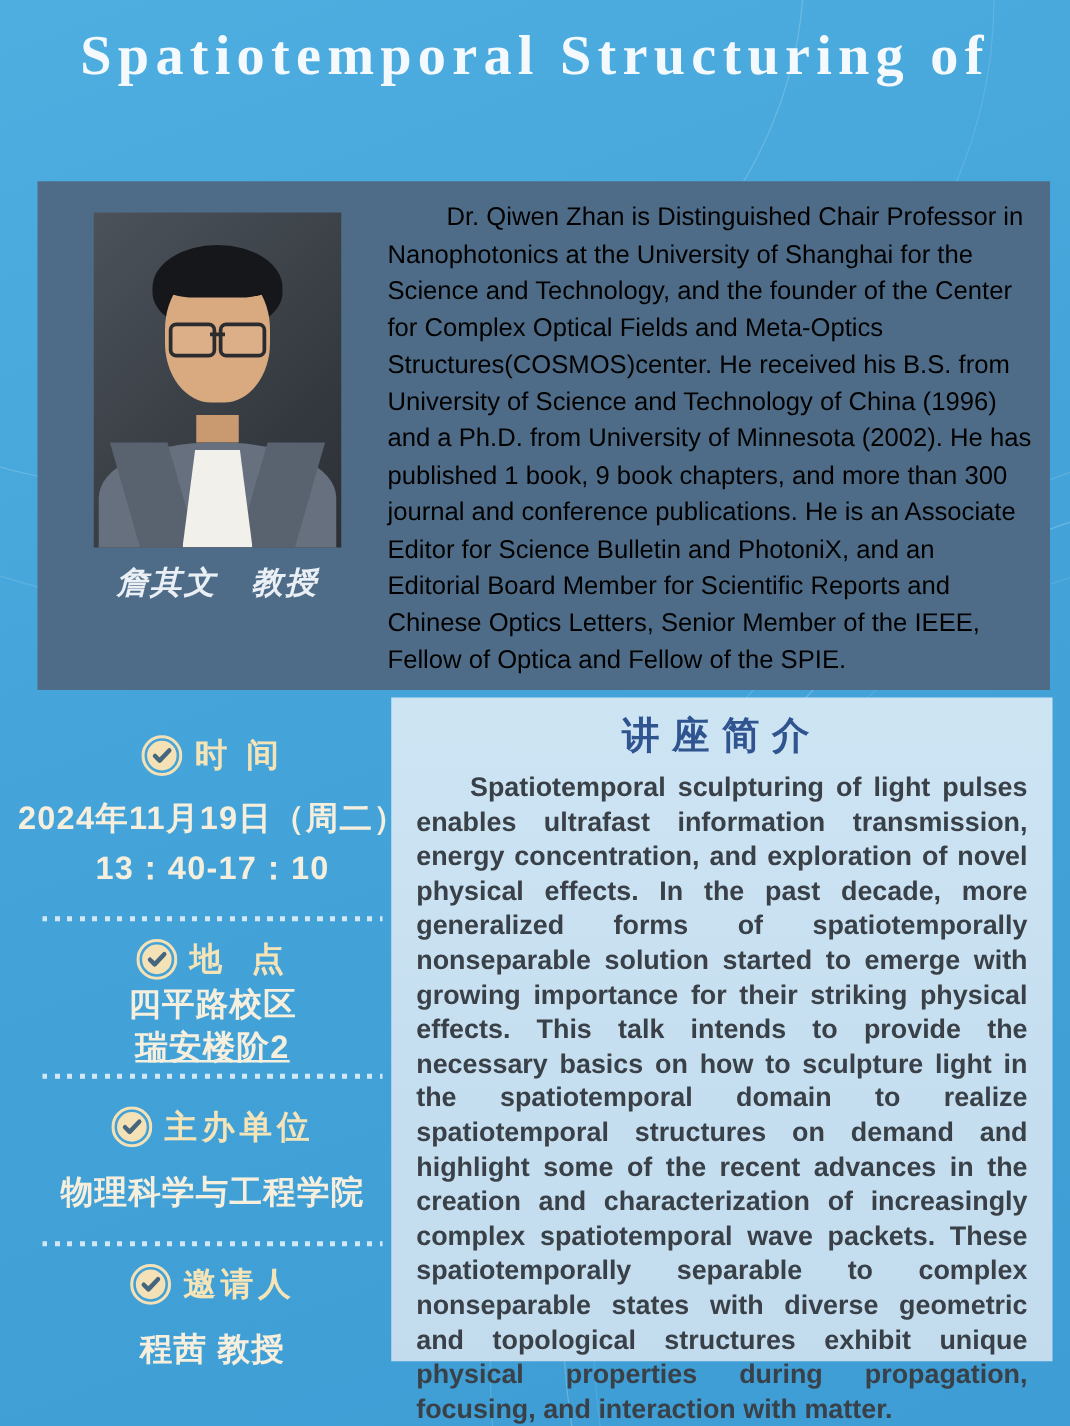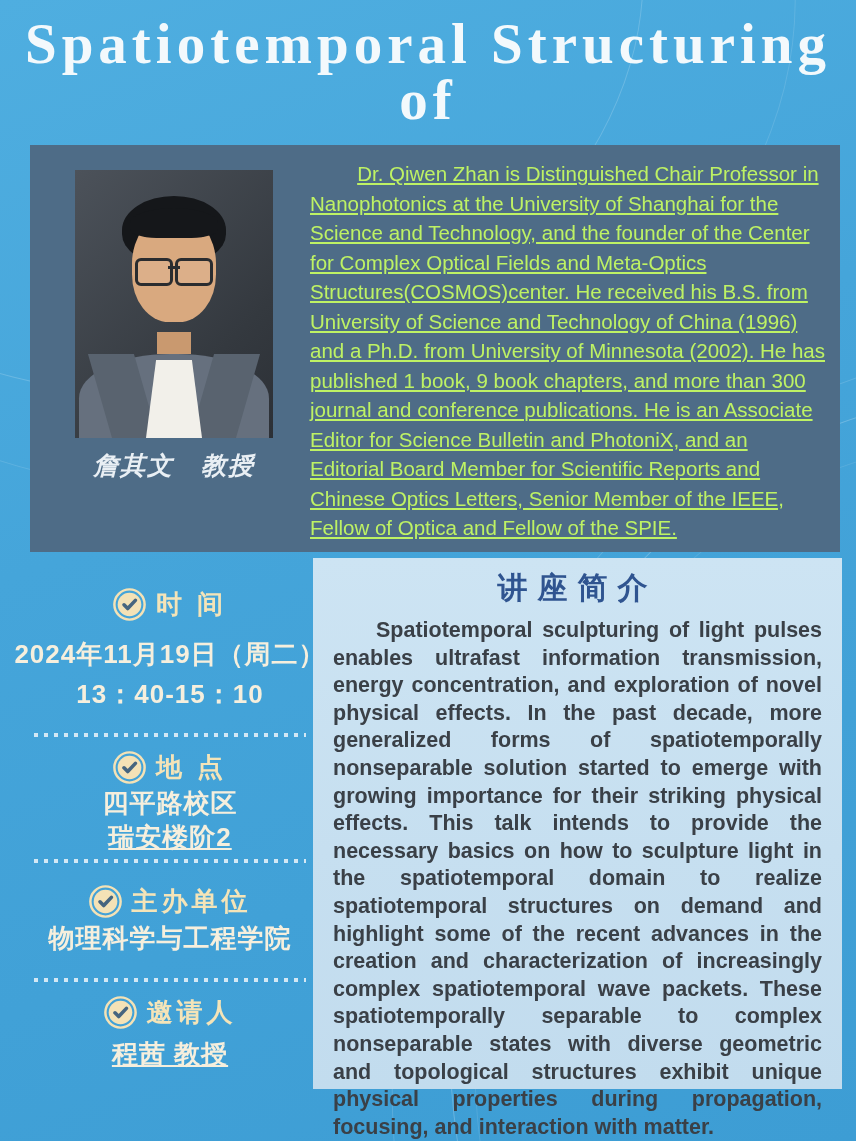--- a/index.html
+++ b/index.html
@@ -13,21 +13,21 @@
   .deco.d1{width:900px;height:700px;left:-250px;top:-320px;transform:rotate(-18deg);}
   .deco.d2{width:1100px;height:860px;left:-300px;top:-380px;transform:rotate(-14deg);border-color:rgba(255,255,255,.12);}
   .deco.d3{width:800px;height:1100px;right:-420px;top:380px;transform:rotate(22deg);border-color:rgba(255,255,255,.22);}
   .deco.d4{width:900px;height:1240px;right:-470px;top:330px;transform:rotate(24deg);border-color:rgba(255,255,255,.14);}
   .deco.d5{width:760px;height:1050px;right:-400px;top:430px;transform:rotate(20deg);border-color:rgba(255,255,255,.10);}
 
   .title{
     position:absolute;left:0;top:16px;width:100%;
     text-align:center;color:#f3f9fc;
     font-family:"Liberation Serif","DejaVu Serif",serif;
-    font-weight:bold;font-size:57px;line-height:56px;letter-spacing:5px;
+    font-weight:bold;font-size:45px;line-height:56px;letter-spacing:5px;
   }
   
   .bio-card{
     position:absolute;left:30px;top:145px;width:810px;height:407px;
     background:#4e6c87;
   }
   .photo{
     position:absolute;left:45px;top:25px;width:198px;height:268px;
     background:linear-gradient(135deg,#4c525a 0%,#34393f 70%,#2c3036 100%);
     overflow:hidden;
@@ -48,35 +48,34 @@
   .speaker-name{
     position:absolute;left:0;top:304px;width:288px;text-align:center;
     color:#e9eff4;font-size:25px;font-weight:bold;letter-spacing:2px;font-style:italic;
   }
   .speaker-affil{
     position:absolute;left:0;top:336px;width:288px;text-align:center;
     color:#e9eff4;font-size:24px;font-weight:bold;letter-spacing:2px;
   }
   .bio-text{
     position:absolute;left:280px;top:14px;width:516px;
-    color:#bef264;font-size:20.5px;line-height:29.5px;
+    color:#000000;font-size:20.5px;line-height:29.5px;
     text-indent:2.3em;
-    text-decoration:underline;
   }
   
   .left-col{position:absolute;left:0;top:560px;width:340px;text-align:center;color:#f6eedc;}
   .sec-head{display:flex;align-items:center;justify-content:center;gap:10px;height:36px;}
   .sec-label{color:#f4e4b8;font-size:26px;font-weight:bold;letter-spacing:4px;}
   .check{width:33px;height:33px;display:block;}
   .detail-line{font-size:26px;line-height:36px;font-weight:bold;color:#f6efdd;letter-spacing:1px;}
   .divider{height:4px;margin:0 34px;background:repeating-linear-gradient(90deg,rgba(236,244,250,.85) 0 4px,transparent 4px 10px);}
   .m-t26{margin-top:26px;} .m-t14{margin-top:14px;} .m-t4{margin-top:4px;}
-  .m-t21{margin-top:21px;} .m-t12{margin-top:12px;} .m-t0{margin-top:0;}
-  .m-tn2{margin-top:-2px;text-decoration:underline;} .m-t16{margin-top:20px;} .m-t2{margin-top:1px;}
-  .m-t22{margin-top:22px;} .m-t6{margin-top:6px;text-decoration:underline;}
+  .m-t21{margin-top:21px;} .m-t12{margin-top:12px;font-family:Liberation Mono, monospace;} .m-t0{margin-top:0;}
+  .m-tn2{margin-top:-2px;text-decoration:underline;} .m-t16{margin-top:20px;} .m-t2{margin-top:16px;}
+  .m-t22{margin-top:22px;} .m-t6{margin-top:16px;}
   
   .abstract-panel{
     position:absolute;left:313px;top:558px;width:529px;height:531px;
     background:linear-gradient(180deg,#cde4f3 0%,#c6dff0 55%,#c2dcee 100%);
   }
   .abstract-heading{
     margin-top:10px;text-align:center;
     color:#2f5490;font-size:30px;font-weight:bold;letter-spacing:10px;
   }
   .abstract-body{
@@ -123,21 +122,21 @@
 
     <div class="sec-head m-t26">
       <svg class="check" viewBox="0 0 24 24">
         <circle cx="12" cy="12" r="11" fill="none" stroke="#f4e2b6" stroke-width="1.8"></circle>
         <circle cx="12" cy="12" r="8.6" fill="#f4e2b6"></circle>
         <path d="M8 12.2 l2.7 2.7 L16.3 9" stroke="#46657f" stroke-width="2.6" fill="none" stroke-linecap="round" stroke-linejoin="round"></path>
       </svg>
       <span class="sec-label">时 间</span>
     </div>
     <div class="detail-line m-t14">2024年11月19日（周二）</div>
-    <div class="detail-line m-t4">13：40-15：10</div>
+    <div class="detail-line m-t4">13：40-17：10</div>
 
     <div class="divider m-t21"></div>
 
     <div class="sec-head m-t12">
       <svg class="check" viewBox="0 0 24 24">
         <circle cx="12" cy="12" r="11" fill="none" stroke="#f4e2b6" stroke-width="1.8"></circle>
         <circle cx="12" cy="12" r="8.6" fill="#f4e2b6"></circle>
         <path d="M8 12.2 l2.7 2.7 L16.3 9" stroke="#46657f" stroke-width="2.6" fill="none" stroke-linecap="round" stroke-linejoin="round"></path>
       </svg>
       <span class="sec-label">地 点</span>

